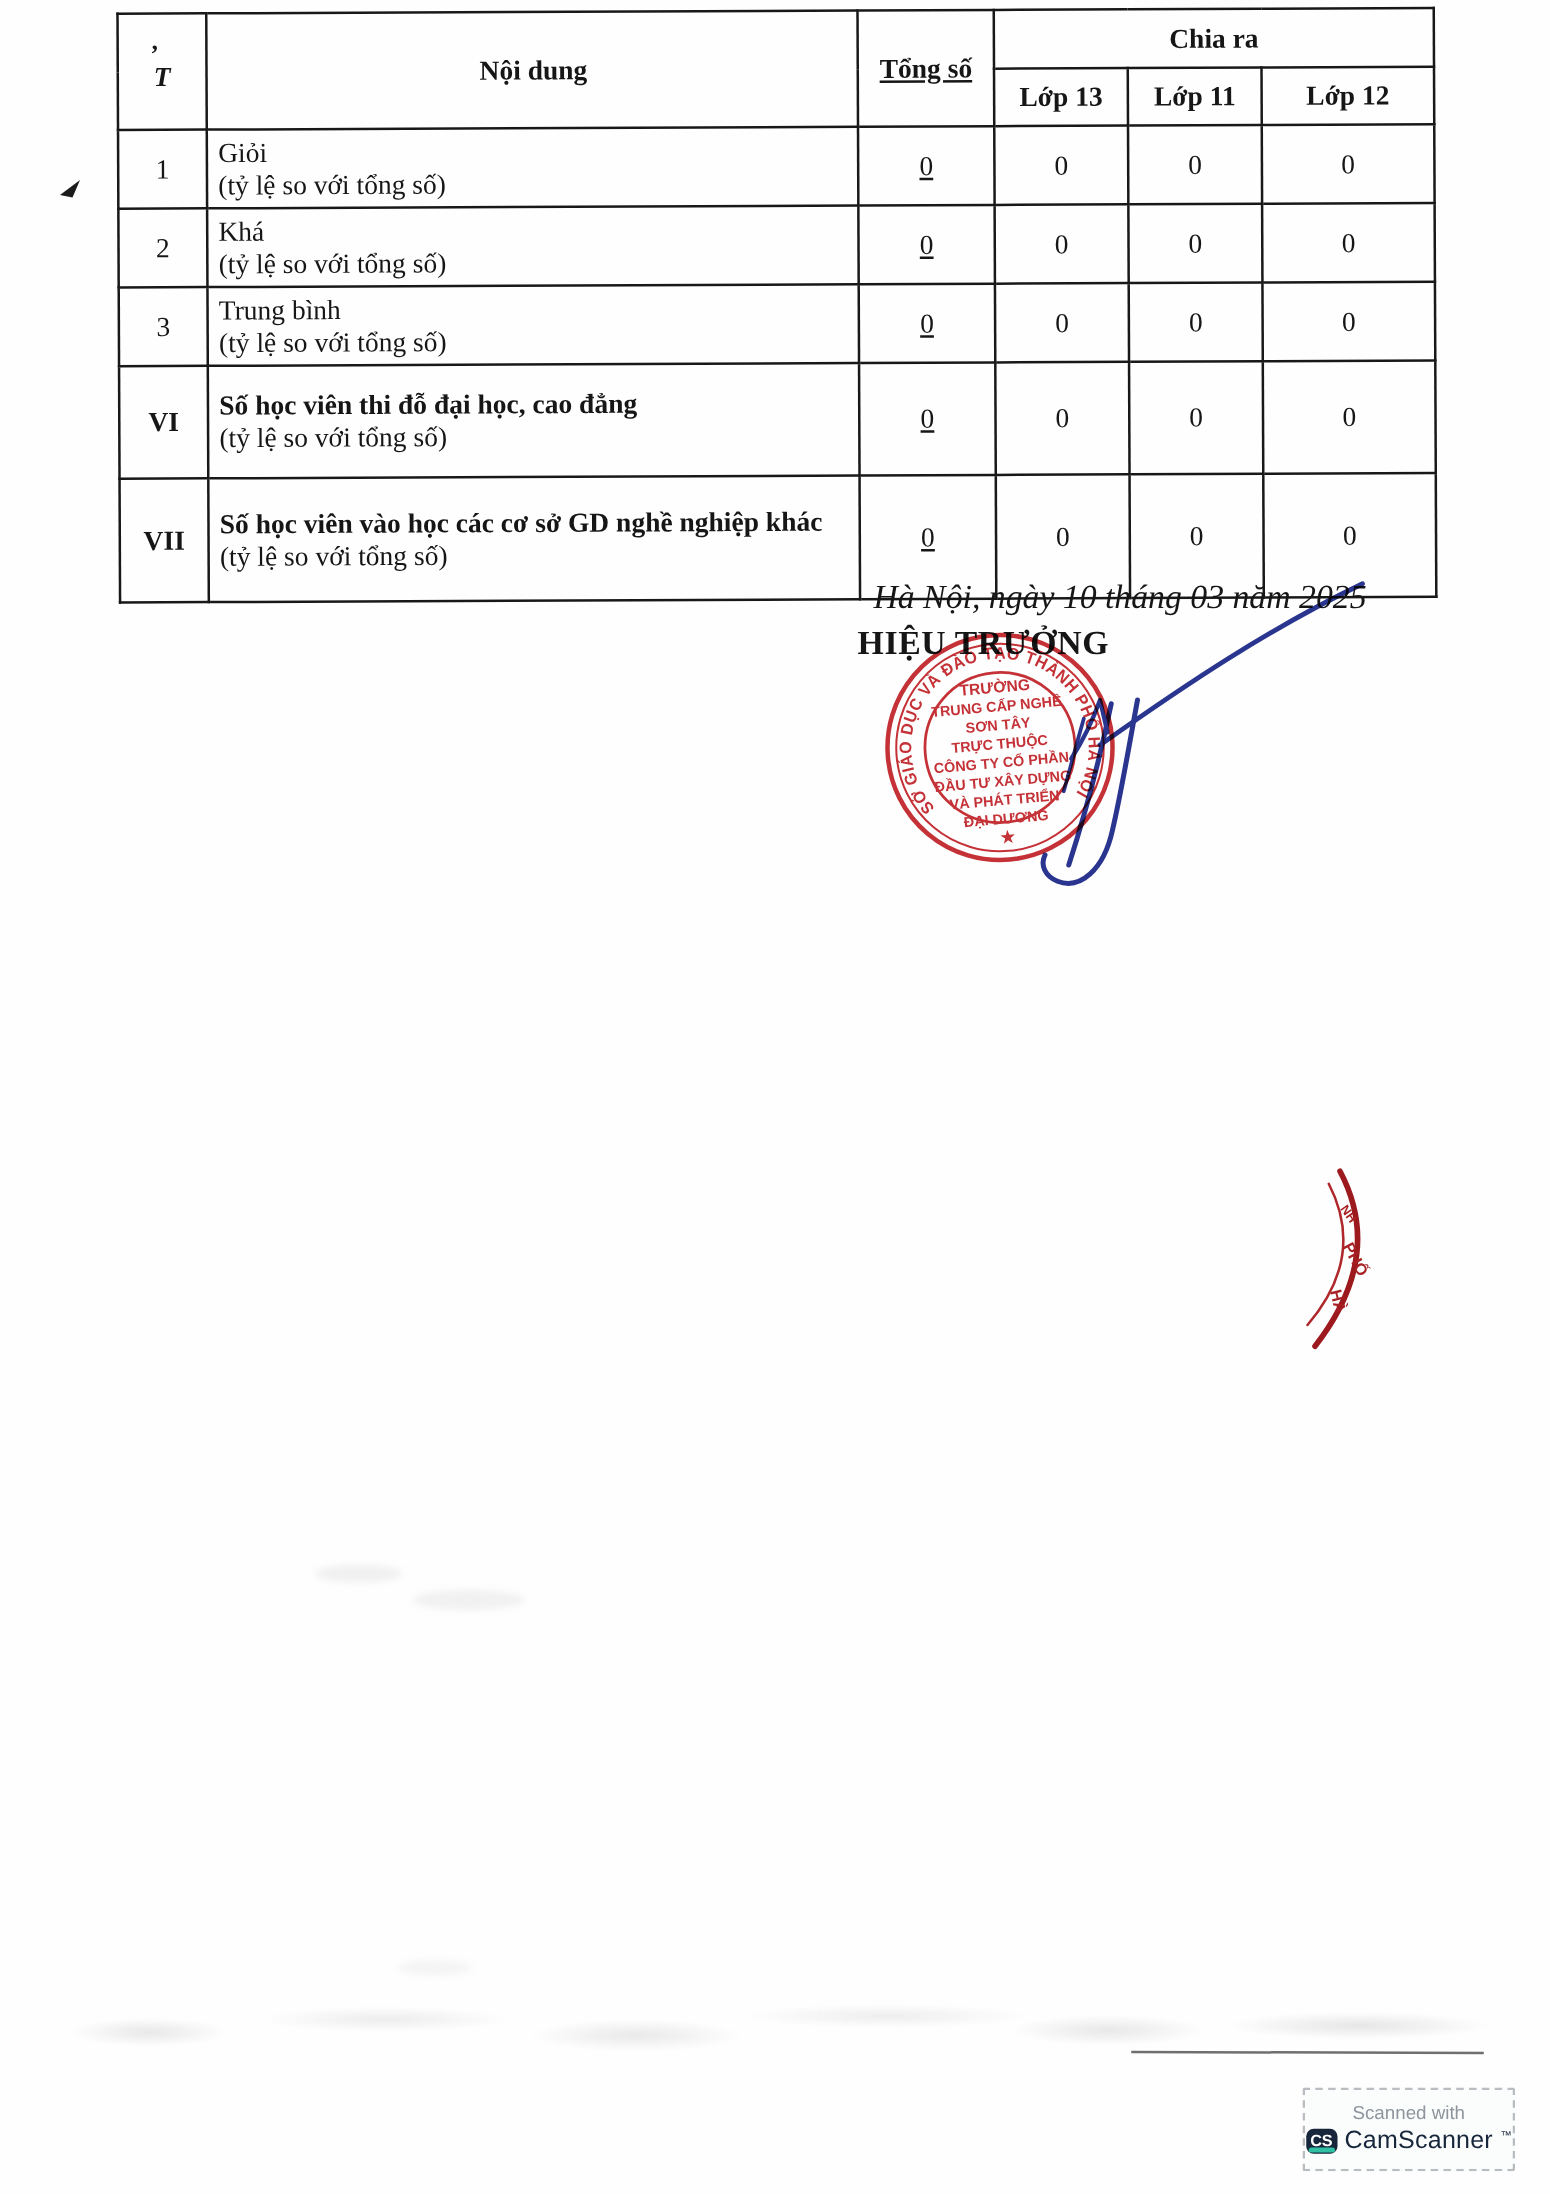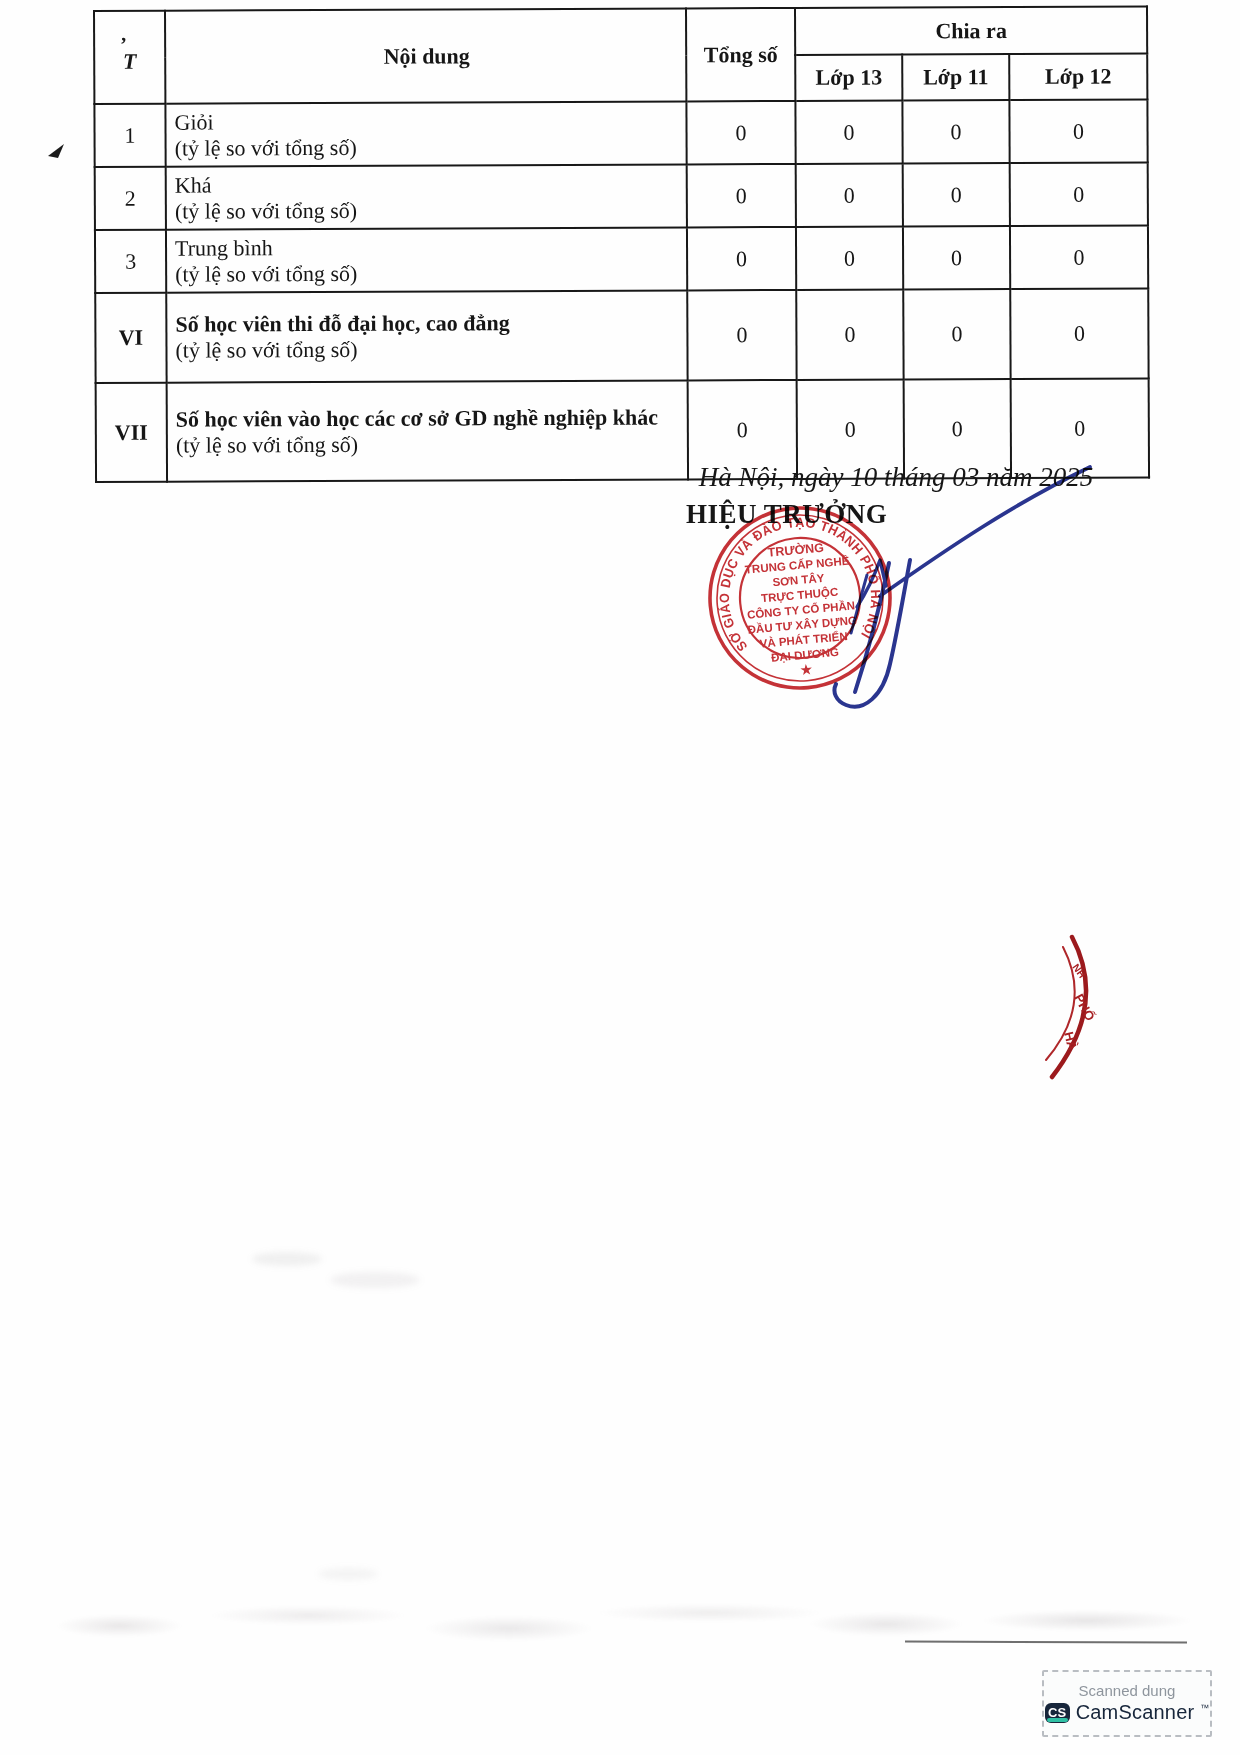--- a/index.html
+++ b/index.html
@@ -18,21 +18,21 @@
     transform:rotate(-0.25deg);transform-origin:left top;
   }
   table.stats td{
     border:2px solid #181818;
     font-size:22px;line-height:26px;
     vertical-align:middle;
     background:transparent;
   }
   td.c-stt{width:67px;text-align:center;}
   td.c-lbl{width:505px;padding:2px 6px 2px 8px;}
-  td.c-val{width:105px;text-align:center;}
+  td.c-val{width:105px;text-align:center;text-decoration:underline;}
   td.c-v10{width:103px;text-align:center;}
   td.c-v11{width:103px;text-align:center;}
   td.c-v12{width:134px;text-align:center;}
   tr.hdr1 td{height:43px;}
   tr.hdr2 td{height:42px;}
   td.hd{font-weight:bold;text-align:center;font-size:23px;}
   td.hd-stt{border-left:none;border-top:none;font-weight:bold;vertical-align:bottom;text-align:center;padding-bottom:4px;}
   .stt-mark{display:block;font-size:20px;line-height:10px;height:12px;transform:translateX(-6px);}
   .stt-letter{display:block;font-style:italic;font-size:22px;line-height:22px;}
   tr.r1 td{height:57px;}
@@ -238,21 +238,21 @@
     <polygon points="4,18 20,6 14,20" fill="#1b1b1b"></polygon>
   </svg>
 
   <div class="smudge s1"></div>
   <div class="smudge s2"></div>
   <div class="smudge s3"></div>
   <div class="bottom-band"></div>
   <div class="edge-line"></div>
 
   <div class="cs-badge">
-    <div class="cs-scanned">Scanned dung</div>
+    <div class="cs-scanned">Scanned with</div>
     <div class="cs-row">
       <span class="cs-logo">CS</span>
       <span class="cs-brand">CamScanner</span>
       <span class="cs-tm">™</span>
     </div>
   </div>
 
 </div>
 
 </body></html>

